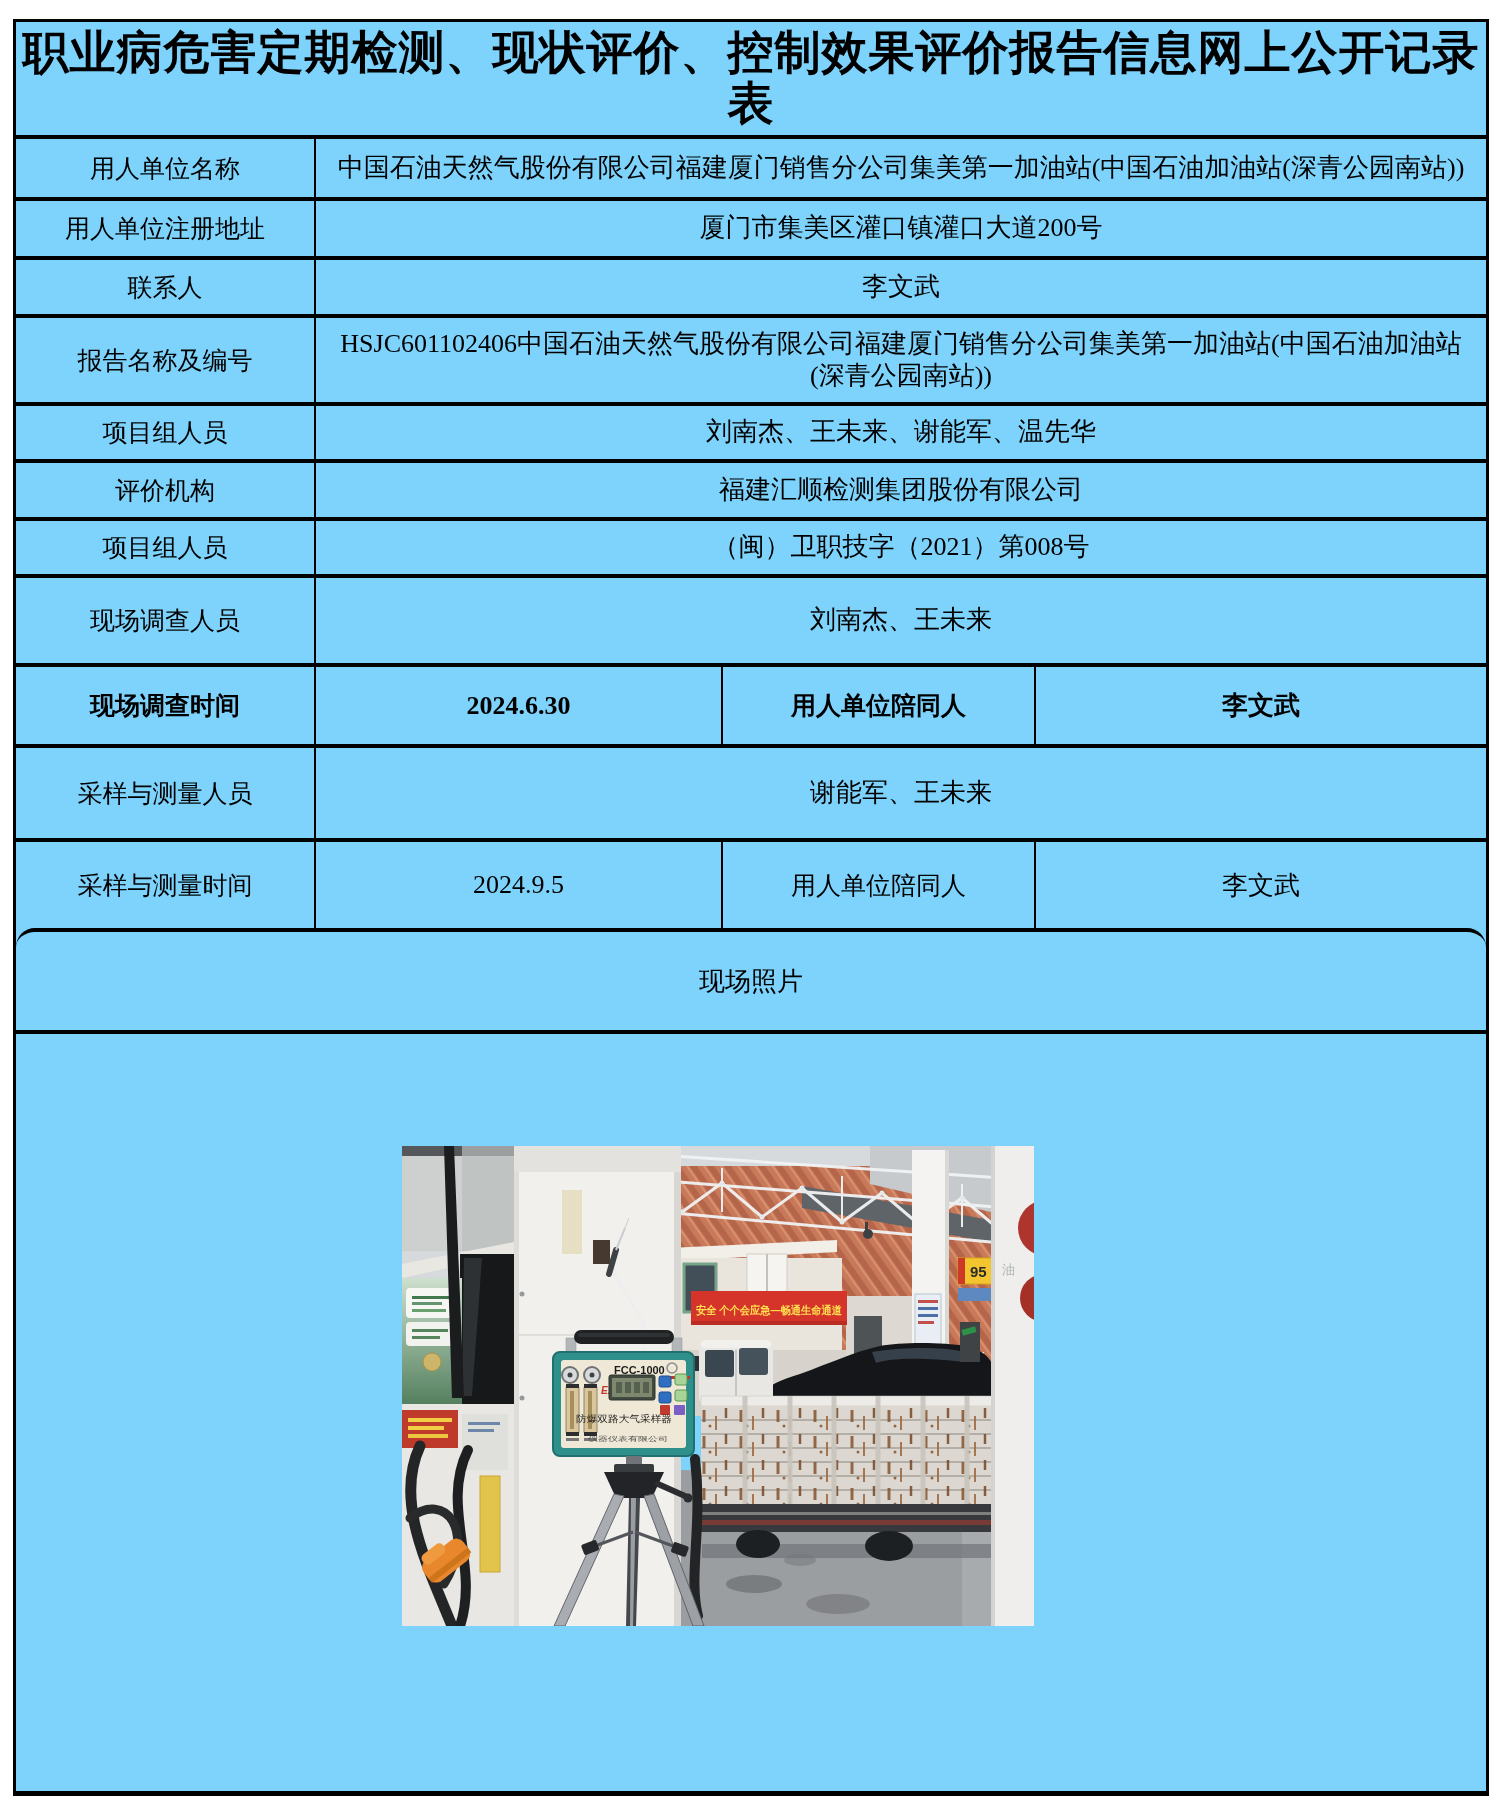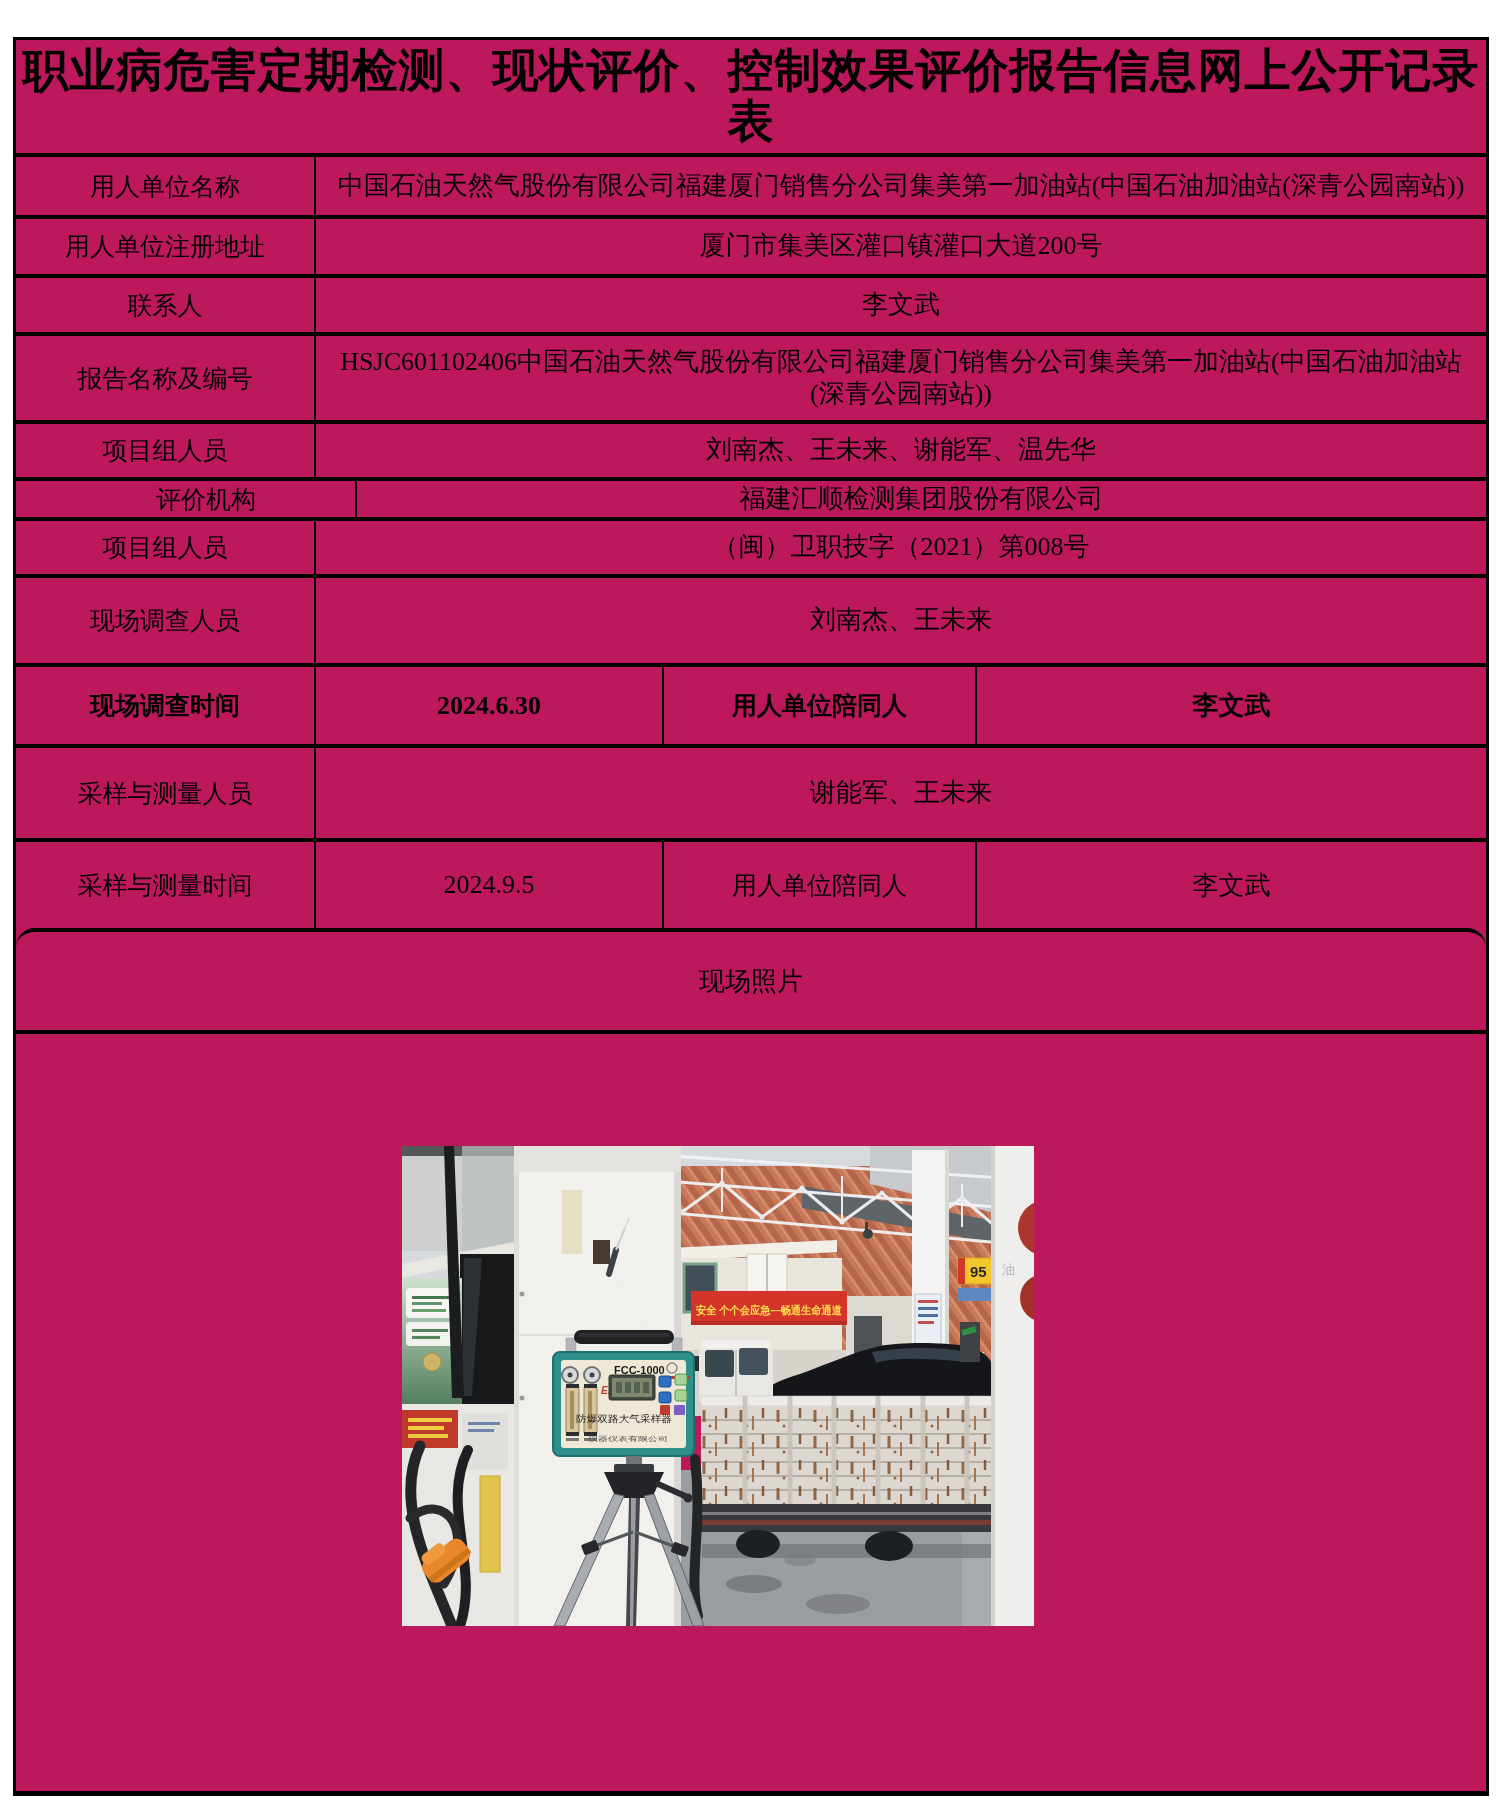--- a/index.html
+++ b/index.html
@@ -4,43 +4,43 @@
 <style>
   * { box-sizing: border-box; margin: 0; padding: 0; }
   html,body { background:#ffffff; }
   body {
     width: 1502px; height: 1814px;
     font-family: "Liberation Serif", "DejaVu Serif", serif;
     color: #000;
     position: relative;
   }
   .doc {
-    position: absolute; left: 13px; top: 37px;
+    position: absolute; left: 13px; top: 19px;
     width: 1476px;
     border: 3px solid #000;
     border-bottom-width: 5px;
-    background: #be185d;
+    background: #7dd3fc;
   }
   .row { display: flex; border-top: 4px solid #000; align-items: stretch; }
   .row.title-row { border-top: none; }
   .cell { display: flex; align-items: center; justify-content: center; text-align: center; }
   .cell.label   { width: 300px; border-right: 2px solid #000; font-size: 25px; padding: 0 6px; }
   .cell.value   { flex: 1; font-size: 26px; padding: 0 14px; line-height: 1.25; }
-  .cell.v2      { width: 348px; border-right: 2px solid #000; font-size: 26px; }
+  .cell.v2      { width: 407px; border-right: 2px solid #000; font-size: 26px; }
   .cell.l2      { width: 313px; border-right: 2px solid #000; font-size: 25px; }
   .cell.v4      { flex: 1; font-size: 26px; }
   .cell.full    { flex: 1; font-size: 26px; }
   .title-cell   { flex: 1; }
   .title-cell h1 {
     font-size: 46px; font-weight: bold; letter-spacing: 1px;
     text-align: center; line-height: 1.1;
   }
   .h-title { height: 113px; }
   .h1 { height: 62px; }  .h2 { height: 59px; }  .h3 { height: 58px; }
-  .h4 { height: 88px; }  .h5 { height: 57px; }  .h6 { height: 40px; padding-left: 41px; }
+  .h4 { height: 88px; }  .h5 { height: 57px; }  .h6 { height: 58px; }
   .h7 { height: 57px; }  .h8 { height: 89px; }  .h9 { height: 81px; font-weight: bold; }
   .h10 { height: 94px; } .h11 { height: 90px; } .h12 { height: 102px; border-radius: 19px; }
   .h13 { height: 761px; }
   .photo-row { position: relative; display: block; }
   .photo-wrap {
     position: absolute; left: 386px; top: 112px;
     width: 632px; height: 480px; overflow: hidden;
   }
   svg text { font-family: "Liberation Sans", "DejaVu Sans", sans-serif; }
 </style>

